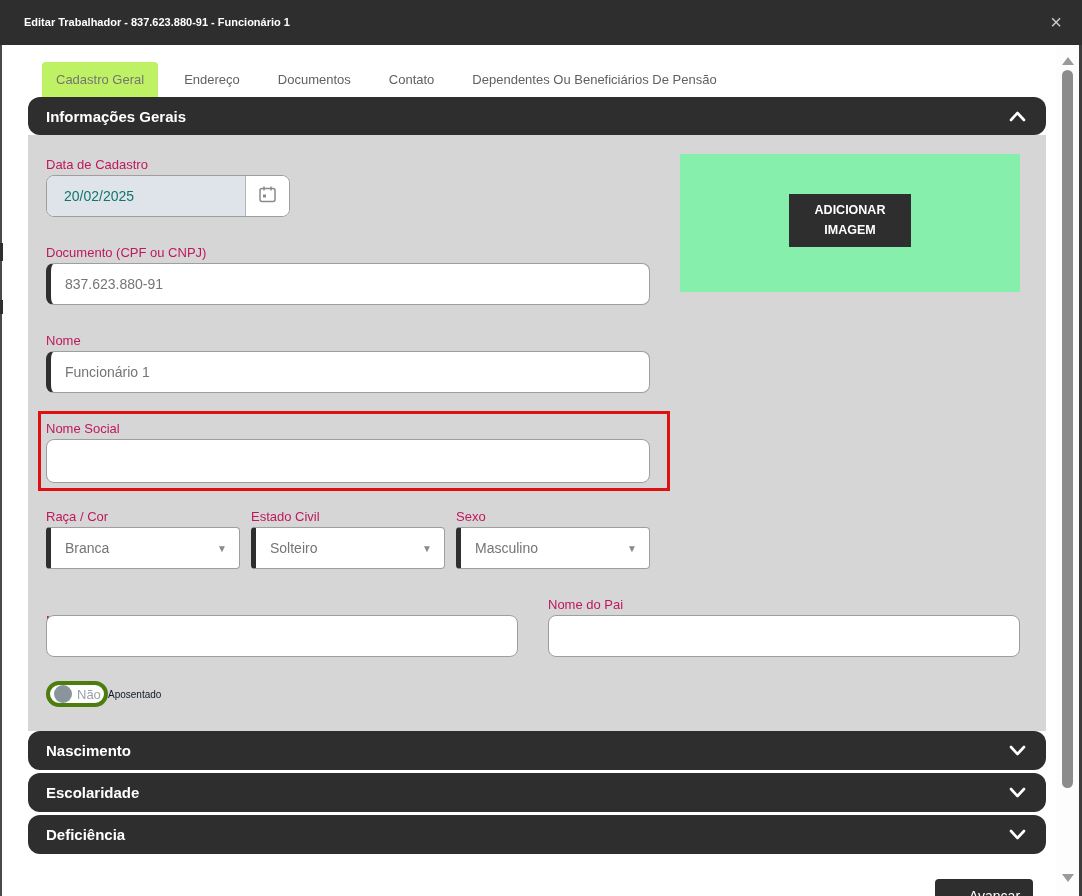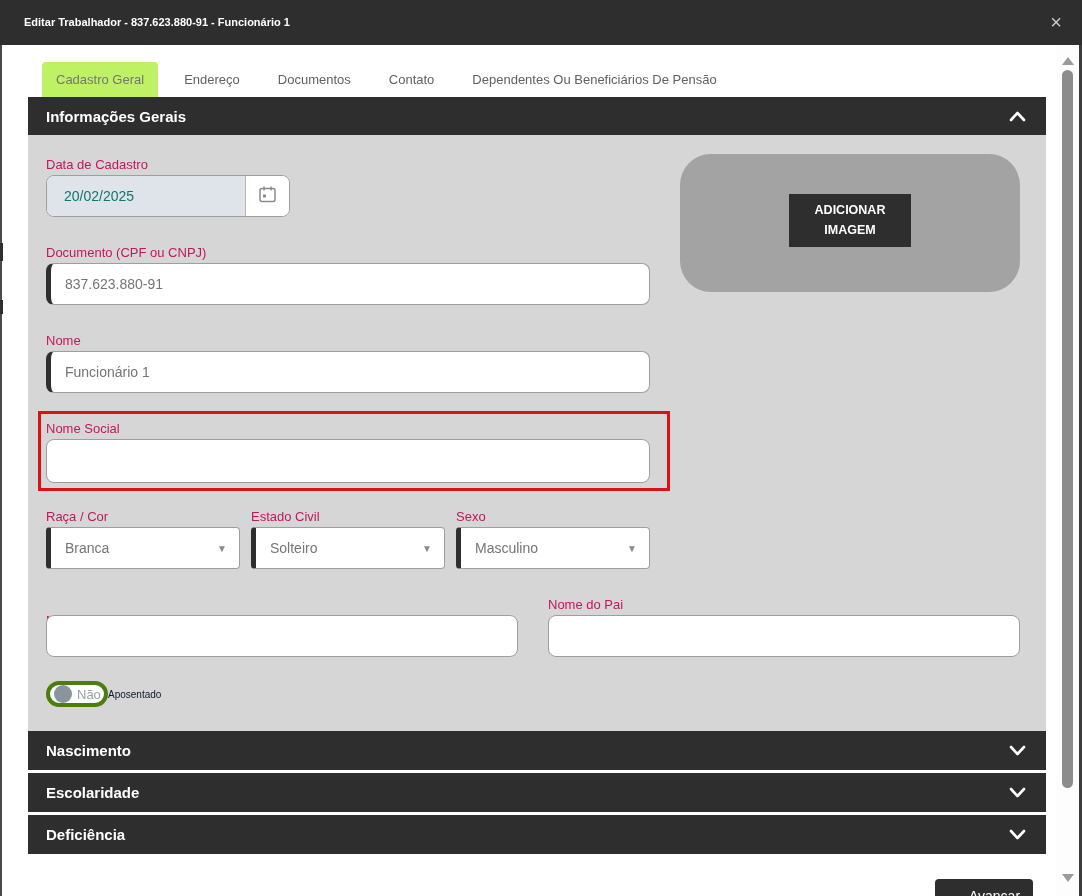--- a/index.html
+++ b/index.html
@@ -19,21 +19,21 @@
   .edge-nub2  { position: absolute; left: 0; top: 300px; width: 3px; height: 14px; background: #2e2e2e; }
   .edge-right { position: absolute; left: 1079px; top: 45px; width: 3px; height: 851px; background: #3c3c3c; }
 
   
   .tabs { position: absolute; left: 30px; top: 62px; height: 35px; display: flex; font-size: 13px; }
   .tab { display: flex; align-items: center; padding: 0 12px; margin-left: 14px; color: #616161; cursor: pointer; white-space: nowrap; }
   .tab.active { background: #bef264; border-radius: 4px 4px 0 0; color: #757575; padding: 17px 14px; margin-left: 12px; }
 
   
   .secbar { position: absolute; left: 28px; width: 1018px; height: 38px; background: #2e2e2e;
-            display: flex; align-items: center; padding: 0 20px 0 18px; cursor: pointer; }
+            display: flex; align-items: center; padding: 0 20px 0 18px; cursor: pointer; border-radius: 12px; }
   .secbar .sec-title { color: #ffffff; font-size: 15px; font-weight: bold; }
   .secbar .chev { margin-left: auto; display: flex; align-items: center; }
   .sec-general     { top: 97px; }
   .sec-nascimento  { top: 731px; height: 39px; }
   .sec-escolaridade{ top: 773px; height: 39px; }
   .sec-deficiencia { top: 815px; height: 39px; }
 
   
   .form { position: absolute; left: 28px; top: 135px; width: 1018px; height: 596px; background: #d6d6d6; }
   .flabel { position: absolute; font-size: 13px; color: #be185d; }
@@ -73,21 +73,21 @@
   .lab-pai    { left: 520px; top: 462px; }
   .in-pai     { left: 520px; top: 480px; width: 472px; height: 42px; }
 
   .toggle-row  { position: absolute; left: 18px; top: 546px; display: flex; align-items: center; }
   .pill        { width: 62px; height: 26px; background: #ffffff; border: 4px solid #4d7c0f; border-radius: 14px;
                  display: flex; align-items: center; cursor: pointer; }
   .knob        { width: 18px; height: 18px; border-radius: 50%; background: #8a949c; margin-left: 4px; }
   .pill-text   { color: #9aa0a6; font-size: 13px; margin-left: 5px; }
   .toggle-lab  { color: #0f172a; font-size: 10px; }
 
-  .img-box  { position: absolute; left: 652px; top: 19px; width: 340px; height: 138px; background: #a3a3a3; border-radius: 31px; }
+  .img-box  { position: absolute; left: 652px; top: 19px; width: 340px; height: 138px; background: #86efac; }
   .img-btn  { position: absolute; left: 109px; top: 40px; width: 122px; height: 53px; background: #2e2e2e;
               color: #ffffff; font-size: 12.5px; font-weight: bold; text-align: center; line-height: 1.55;
               display: flex; align-items: center; justify-content: center; padding: 0 12px; cursor: pointer; }
 
   
   .advance-btn { position: absolute; left: 935px; top: 879px; width: 98px; height: 34px; background: #2e2e2e;
                  border-radius: 4px; color: #ffffff; font-size: 14px; display: flex; align-items: center;
                  justify-content: center; gap: 7px; cursor: pointer; }
 
   

